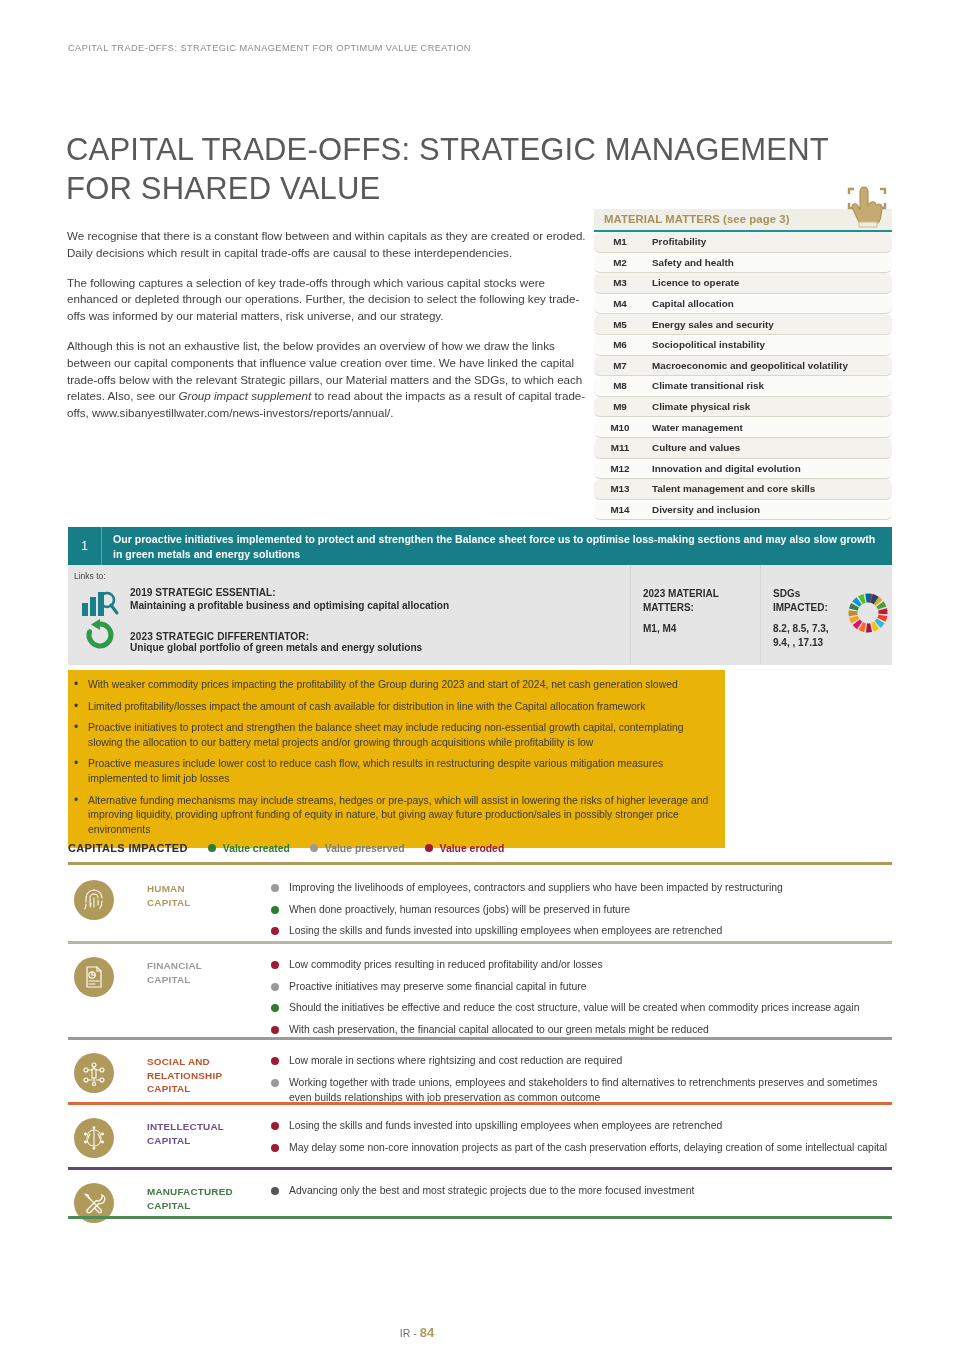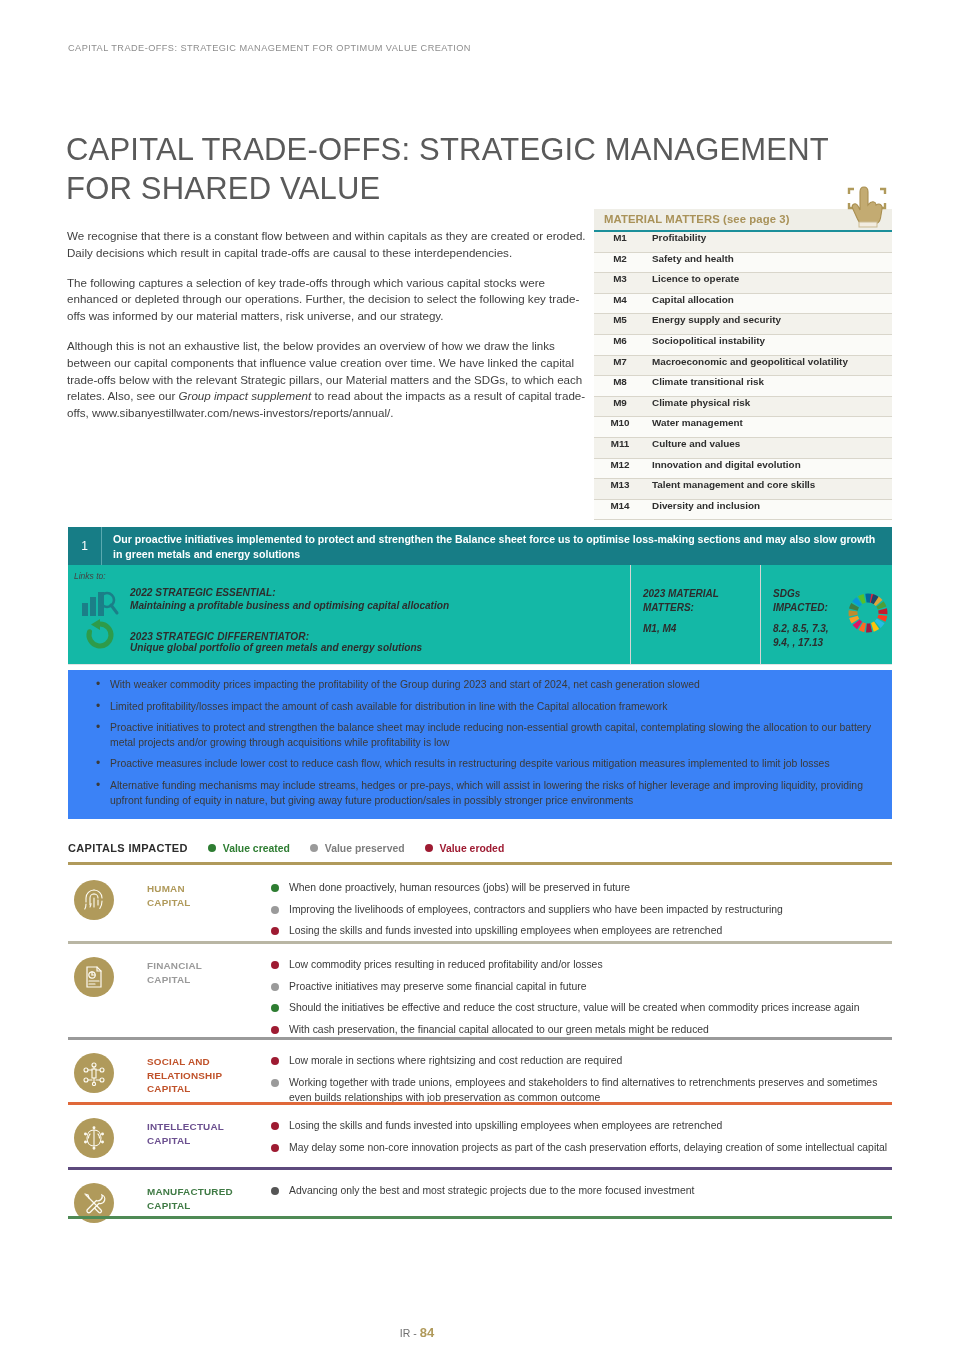--- a/index.html
+++ b/index.html
@@ -42,24 +42,25 @@
     position: absolute; left: 594px; top: 209px; width: 298px;
   }
   .mm-head {
     background: #efeee7;
     border-bottom: 2px solid #1b8f9a;
     padding: 4px 10px 5px 10px;
     font-size: 11.3px; font-weight: 700;
     color: #a99259; letter-spacing: .1px;
   }
   .mm-row {
-    display: flex; 
+    display: flex; align-items: center;
     border-bottom: 1px solid #d9d6cb;
     font-size: 9.9px; font-weight: 700; color: #2e2e2e;
     height: 20.6px;
+    border-radius: 6px;
   }
   .mm-row:nth-child(odd) { background: #f3f2ec; }
   .mm-row:nth-child(even) { background: #fbfbf8; }
   .mm-code { width: 52px; text-align: center; flex: none; }
   .mm-label { padding-left: 6px; }
   .hand-icon {
     position: absolute; right: -2px; top: -28px;
     width: 54px; height: 50px;
   }
 
@@ -78,23 +79,22 @@
   .banner-text {
     padding: 5px 10px 0 11px;
     color: #ffffff; font-size: 10.6px; line-height: 14.5px;
     font-weight: 700;
   }
 
   
   .links-strip {
     position: absolute; left: 68px; top: 565px;
     width: 824px; height: 100px;
-    background: #14b8a6; border-bottom: 1px solid #e3e3e3;
+    background: #e5e5e5; border-bottom: 1px solid #e3e3e3;
     display: flex;
-    font-style: italic;
   }
   .links-label {
     position: absolute; left: 6px; top: 6px;
     font-size: 8.5px; color: #444;
   }
   .strat-col {
     position: relative; width: 562px; flex: none;
     padding: 20px 0 0 12px; display: flex;
   }
   .strat-icons { width: 50px; flex: none; padding-top: 4px; }
@@ -118,22 +118,22 @@
     flex: 1; border-left: 1px solid #d5d5d5;
     padding: 22px 0 0 12px; display: flex;
   }
   .sdg-txt { font-size: 10px; font-weight: 700; color: #2d2d2d; line-height: 13.5px; }
   .sdg-txt .val { margin-top: 8px; }
   .sdg-wheel { margin-left: 10px; margin-top: 2px; }
 
   
   .grey-block {
     position: absolute; left: 68px; top: 670px;
-    width: 824px; padding: 8px 14px 10px 22px;
-    background: #3b82f6;
+    width: 657px; padding: 8px 14px 10px 0;
+    background: #eab308;
   }
   .grey-block ul { list-style: none; }
   .grey-block li {
     position: relative; padding-left: 20px; margin-bottom: 7px;
     font-size: 10.4px; line-height: 14.6px; color: #3a3a3a;
   }
   .grey-block li:last-child { margin-bottom: 1px; }
   .grey-block li::before {
     content: "•"; position: absolute; left: 6px; top: -1px;
     color: #3a3a3a; font-size: 12px;
@@ -240,21 +240,21 @@
       <div class="mm-row">
           <span class="mm-code">M3</span>
           <span class="mm-label">Licence to operate</span>
         </div>
       <div class="mm-row">
           <span class="mm-code">M4</span>
           <span class="mm-label">Capital allocation</span>
         </div>
       <div class="mm-row">
           <span class="mm-code">M5</span>
-          <span class="mm-label">Energy supply and security</span>
+          <span class="mm-label">Energy sales and security</span>
         </div>
       <div class="mm-row">
           <span class="mm-code">M6</span>
           <span class="mm-label">Sociopolitical instability</span>
         </div>
       <div class="mm-row">
           <span class="mm-code">M7</span>
           <span class="mm-label">Macroeconomic and geopolitical volatility</span>
         </div>
       <div class="mm-row">
@@ -307,21 +307,21 @@
           </svg>
         </span>
         <span>
           <svg width="40" height="32" viewBox="0 0 40 32">
             <path d="M20 5 a11 11 0 1 1 -10.5 7.7" fill="none" stroke="#2e9b4a" stroke-width="5" stroke-linecap="round"></path>
             <path d="M20 0 l0 11 l-9 -5.5 z" fill="#2e9b4a"></path>
           </svg>
         </span>
       </div>
       <div class="strat-text">
-        <div class="strat-sub">2022 STRATEGIC ESSENTIAL:</div>
+        <div class="strat-sub">2019 STRATEGIC ESSENTIAL:</div>
         <div class="strat-sub">Maintaining a profitable business and optimising capital allocation</div>
         <div class="strat-title">2023 STRATEGIC DIFFERENTIATOR:</div>
         <div class="strat-sub">Unique global portfolio of green metals and energy solutions</div>
       </div>
     </div>
     <div class="mm-col">
       <div>2023 MATERIAL MATTERS:</div>
       <div class="val">M1, M4</div>
     </div>
     <div class="sdg-col">
@@ -398,22 +398,22 @@
           <path d="M21 14c0 3-.8 5.5-2.2 7.5"></path>
             <path d="M5 17c0 2-.4 3.6-1.2 5"></path>
         </svg>
       </div>
     </div>
     <div class="cap-name" style="color:#b09a5b">
       <div>HUMAN</div>
       <div>CAPITAL</div>
     </div>
     <div class="cap-bullets">
+      <div class="bullet"><span class="bdot" style="background:#9a9a9a"></span><span>Improving the livelihoods of employees, contractors and suppliers who have been impacted by restructuring</span></div>
       <div class="bullet"><span class="bdot" style="background:#2e7d32"></span><span>When done proactively, human resources (jobs) will be preserved in future</span></div>
-      <div class="bullet"><span class="bdot" style="background:#9a9a9a"></span><span>Improving the livelihoods of employees, contractors and suppliers who have been impacted by restructuring</span></div>
       <div class="bullet"><span class="bdot" style="background:#9e1b32"></span><span>Losing the skills and funds invested into upskilling employees when employees are retrenched</span></div>
     </div>
   </div>
   <div class="bot-rule" style="top:941px;background:#b9b6a4"></div>
 
   <div class="cap-row" style="top:945px">
     <div class="cap-badge">
       <div class="cap-circle">
         <svg width="24" height="24" viewBox="0 0 24 24" fill="none" stroke="#fdfbf3" stroke-width="1.2" stroke-linecap="round">
           <path d="M5 2h10l4 4v16H5z"></path>

